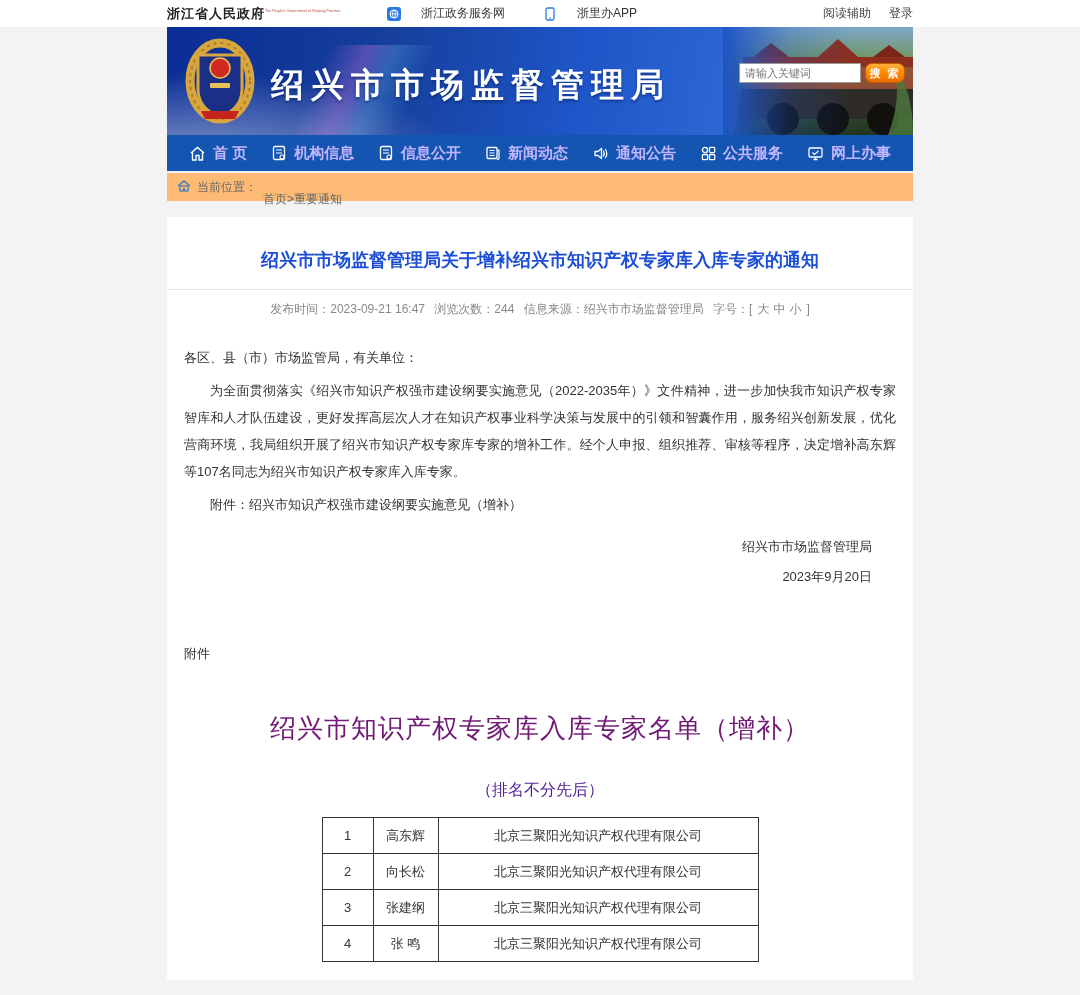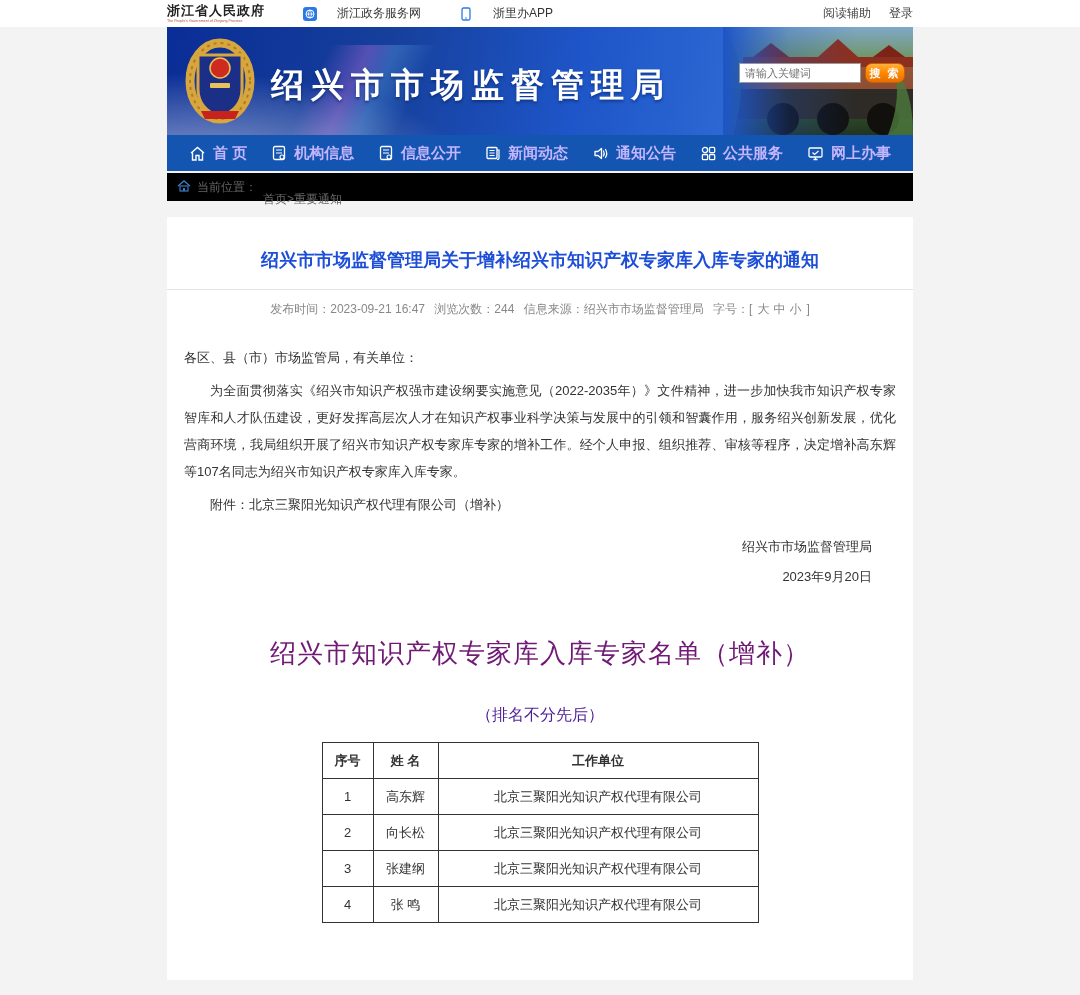--- a/index.html
+++ b/index.html
@@ -6,21 +6,21 @@
   html,body { width:1080px; height:995px; overflow:hidden; }
   body {
     font-family:"Liberation Sans","DejaVu Sans",sans-serif;
     background:#f3f3f3; color:#333;
   }
   .container { width:746px; margin:0 auto; }
 
   
   .topbar { background:#fff; height:27px; }
   .topbar-inner { display:flex; align-items:center; height:27px; }
-  .gov-logo { display:flex; flex-direction:column; line-height:1; cursor:pointer; }
+  .gov-logo { display:flex; flex-direction:row; line-height:1; cursor:pointer; }
   .gov-logo .t { font-size:13px; font-weight:bold; color:#222; font-family:"Liberation Serif","DejaVu Serif",serif; letter-spacing:1px;}
   .gov-logo .s { font-size:4px; color:#b04a3a; transform:scale(.9); transform-origin:left; margin-top:2px; white-space:nowrap;}
   .top-link { display:flex; align-items:center; gap:20px; margin-left:38px; font-size:12px; color:#333; cursor:pointer; }
   .top-link .ic { width:14px; height:14px; display:inline-block; }
   .topbar-right { margin-left:auto; display:flex; gap:18px; font-size:12px; color:#444; }
   .topbar-right span { cursor:pointer; }
 
   
   .banner {
     position:relative; height:108px; overflow:hidden;
@@ -54,21 +54,21 @@
     color:#fff; font-size:11px; font-weight:bold; letter-spacing:2px; cursor:pointer;
   }
 
   
   .nav { background:#1355b0; height:36px; }
   .nav-inner { display:flex; height:36px; align-items:center; justify-content:space-between; padding:0 22px; }
   .nav-item { display:flex; align-items:center; gap:7px; color:#c4b5fd; font-size:15px; font-weight:bold; cursor:pointer; white-space:nowrap; }
   .nav-item svg { display:block; }
 
   
-  .crumbbar { background:#000000; height:28px; margin-top:2px; }
+  .crumbbar { background:#fdba74; height:28px; margin-top:2px; }
   .crumb-inner { display:flex; align-items:center; height:28px; gap:6px; padding-left:10px; font-size:12px; color:#666; }
   .crumb-inner .path { cursor:pointer;margin-top:24px; }
 
   
   .card { background:#fff; width:746px; margin:16px auto 0; min-height:763px; padding:30px 0 0; }
   .article-title { text-align:center; font-size:18px; font-weight:bold; color:#1d4ed8; padding:0 40px; line-height:26px; }
   .title-divider { border-bottom:1px solid #e3e3e3; margin:16px 0 0; }
   .meta { text-align:center; font-size:12px; color:#888; padding:11px 0 0; }
   .meta span { margin:0 3px; }
   .meta .sz { cursor:pointer; margin:0 2px; }
@@ -253,41 +253,37 @@
     <div class="meta">
       <span>发布时间：2023-09-21 16:47</span>
       <span>浏览次数：244</span>
       <span>信息来源：绍兴市市场监督管理局</span>
       <span>字号：[</span><span class="sz">大</span><span class="sz">中</span><span class="sz">小</span><span>]</span>
     </div>
 
     <div class="article-body">
       <div>各区、县（市）市场监管局，有关单位：</div>
       <div class="para">为全面贯彻落实《绍兴市知识产权强市建设纲要实施意见（2022-2035年）》文件精神，进一步加快我市知识产权专家智库和人才队伍建设，更好发挥高层次人才在知识产权事业科学决策与发展中的引领和智囊作用，服务绍兴创新发展，优化营商环境，我局组织开展了绍兴市知识产权专家库专家的增补工作。经个人申报、组织推荐、审核等程序，决定增补高东辉等107名同志为绍兴市知识产权专家库入库专家。</div>
-      <div class="attach-line">附件：北京三聚阳光知识产权代理有限公司（增补）</div>
+      <div class="attach-line">附件：绍兴市知识产权强市建设纲要实施意见（增补）</div>
       <div class="sign-block">
         <div>绍兴市市场监督管理局</div>
         <div>2023年9月20日</div>
       </div>
+      <div class="appendix-label">附件</div>
 
       <div class="appendix-title">绍兴市知识产权专家库入库专家名单（增补）</div>
       <div class="appendix-sub">（排名不分先后）</div>
 
       <table class="experts">
         <colgroup>
             <col class="col-no">
             <col class="col-name">
             <col class="col-org">
           </colgroup>
         <tbody>
-            <tr>
-          <th>序号</th>
-          <th>姓 名</th>
-          <th>工作单位</th>
-        </tr>
         <tr>
           <td>1</td>
           <td>高东辉</td>
           <td>北京三聚阳光知识产权代理有限公司</td>
         </tr>
         <tr>
           <td>2</td>
           <td>向长松</td>
           <td>北京三聚阳光知识产权代理有限公司</td>
         </tr>

